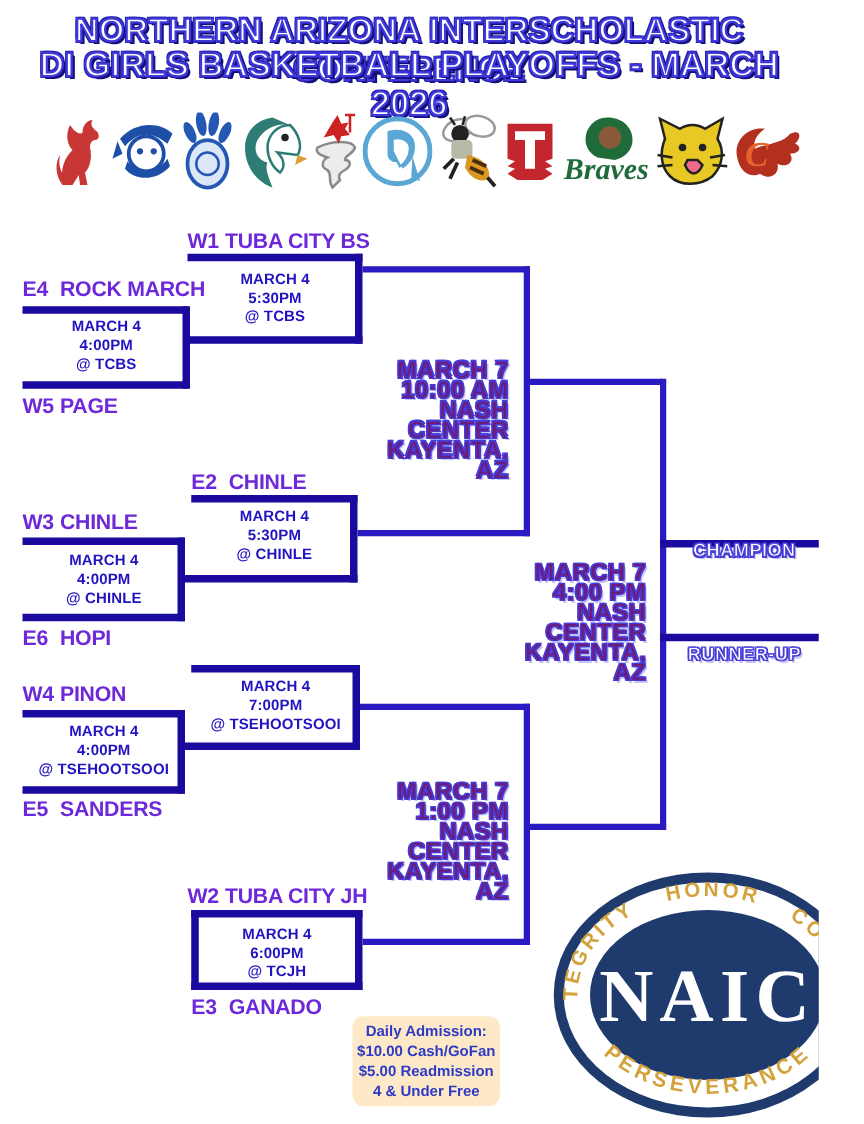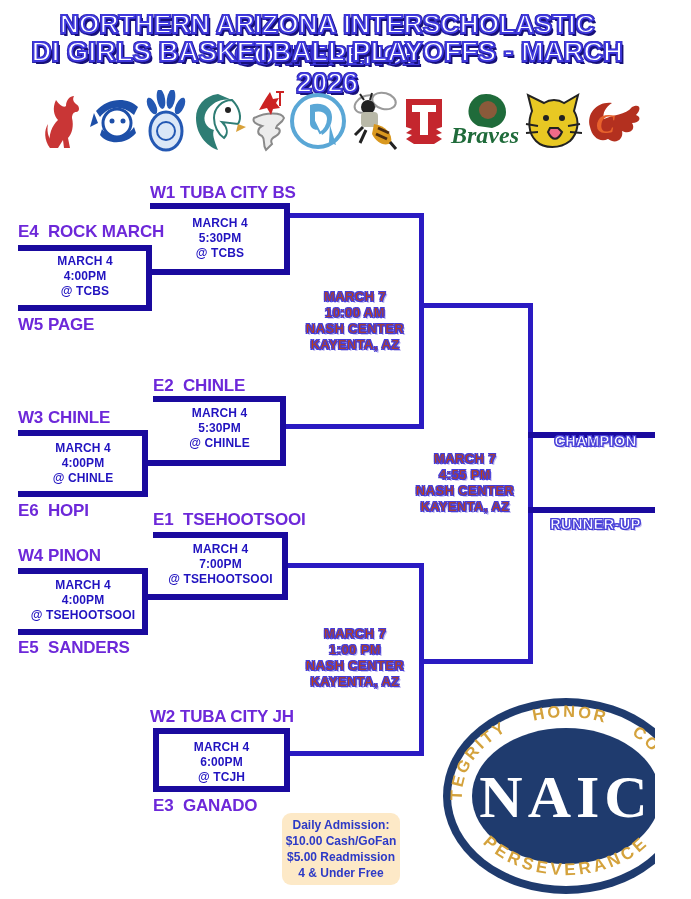--- a/index.html
+++ b/index.html
@@ -17,22 +17,22 @@
   .logos svg{display:block;}
   
   .hl,.vl{position:absolute;background:#1a0a9e;}
   .thin{background:#2a1ac2;}
   
   .team{position:absolute;display:flex;font-weight:bold;font-size:17px;color:#6d28d9;
         letter-spacing:-.2px;white-space:nowrap;}
   .team .seed{display:inline-block;min-width:30px;}
   .ginfo{position:absolute;text-align:center;font-weight:bold;font-size:12px;color:#2113c0;
          line-height:15px;letter-spacing:.1px;}
-  .m7{position:absolute;text-align:center;font-weight:bold;font-size:13px;line-height:16px;
-      color:#c2410c;letter-spacing:.4px;-webkit-text-stroke:.6px #453cd8;
+  .m7{position:absolute;text-align:right;font-weight:bold;font-size:19px;line-height:16px;
+      color:#701a75;letter-spacing:.4px;-webkit-text-stroke:.6px #453cd8;
       text-shadow:-1px -1px 0 #453cd8,1px -1px 0 #453cd8,-1px 1px 0 #453cd8,1px 1px 0 #453cd8,2px 2px 0 #c9c3f0;}
   .reslabel{position:absolute;text-align:center;font-weight:bold;font-size:14.5px;color:#fff;
       letter-spacing:.4px;-webkit-text-stroke:.6px #453cd8;
       text-shadow:-1px -1px 0 #453cd8,1px -1px 0 #453cd8,-1px 1px 0 #453cd8,1px 1px 0 #453cd8,2px 2px 0 #c9c3f0;}
   
   .adm{position:absolute;left:282px;top:813px;width:118px;height:72px;background:#fde9c7;
        border-radius:9px;display:flex;flex-direction:column;justify-content:center;
        text-align:center;font-weight:bold;font-size:12px;line-height:16px;color:#2d3ac6;}
   
   .naic{position:absolute;left:441px;top:696px;}
@@ -175,24 +175,20 @@
     <span>CHINLE</span>
   </div>
   <div class="team" style="left:18px;top:408px">
     <span class="seed">W3</span>
     <span>CHINLE</span>
   </div>
   <div class="team" style="left:18px;top:501px">
     <span class="seed">E6</span>
     <span>HOPI</span>
   </div>
-  <div class="team" style="left:153px;top:510px">
-    <span class="seed">E1</span>
-    <span>TSEHOOTSOOI</span>
-  </div>
   <div class="team" style="left:18px;top:546px">
     <span class="seed">W4</span>
     <span>PINON</span>
   </div>
   <div class="team" style="left:18px;top:638px">
     <span class="seed">E5</span>
     <span>SANDERS</span>
   </div>
   <div class="team" style="left:150px;top:707px">
     <span class="seed">W2</span>
@@ -246,21 +242,21 @@
     <div>KAYENTA, AZ</div>
   </div>
   <div class="m7" style="left:303px;top:626px;width:104px">
     <div>MARCH 7</div>
     <div>1:00 PM</div>
     <div>NASH CENTER</div>
     <div>KAYENTA, AZ</div>
   </div>
   <div class="m7" style="left:413px;top:451px;width:104px">
     <div>MARCH 7</div>
-    <div>4:55 PM</div>
+    <div>4:00 PM</div>
     <div>NASH CENTER</div>
     <div>KAYENTA, AZ</div>
   </div>
   <div class="reslabel" style="left:528px;top:433px;width:135px">CHAMPION</div>
   <div class="reslabel" style="left:528px;top:516px;width:135px">RUNNER-UP</div>
 
   <div class="adm">
     <div>Daily Admission:</div>
     <div>$10.00 Cash/GoFan</div>
     <div>$5.00 Readmission</div>

